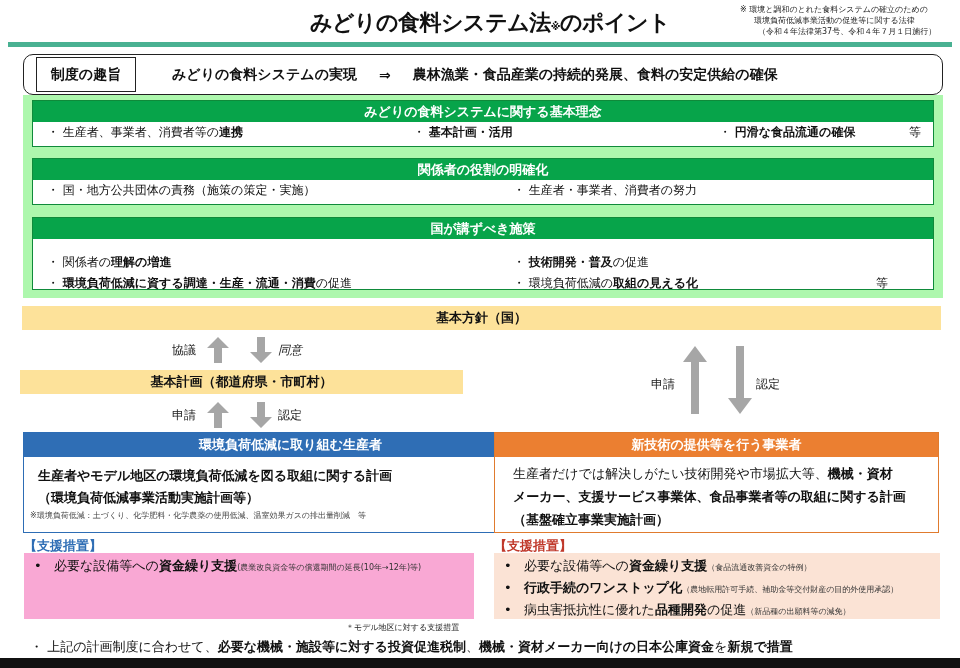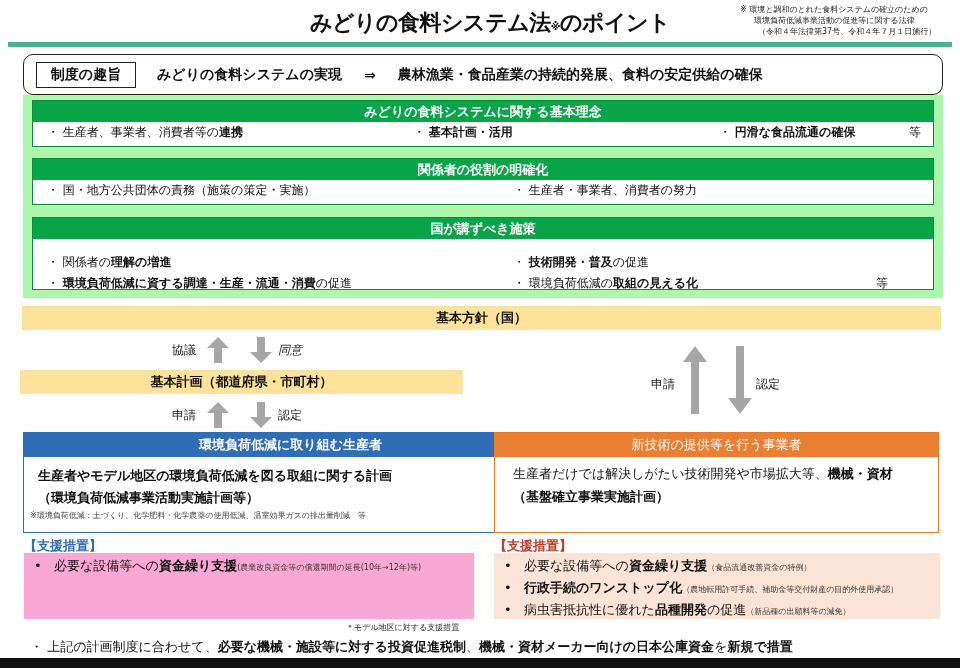--- a/index.html
+++ b/index.html
@@ -11,22 +11,22 @@
   .title { left: 290px; top: 8px; width: 400px; text-align: center; font-size: 22px; font-weight: bold; letter-spacing: -0.5px; color: #111; }
   .title .small { font-size: 10px; }
   .law-note { left: 740px; top: 4px; width: 215px; font-size: 8px; line-height: 11px; color: #222; }
   .law-note div { white-space: nowrap; }
   .law-note .l2 { padding-left: 14px; }
   .law-note .l3 { padding-left: 18px; }
   .teal-bar { left: 8px; top: 42px; width: 944px; height: 5px; background: #49b192; }
 
   
   .purpose { left: 23px; top: 54px; width: 920px; height: 41px; border: 1.5px solid #222; border-radius: 10px; background: #fff; display: flex; align-items: center; font-weight: bold; font-size: 14px; }
-  .purpose-label { margin-left: 12px; width: 100px; height: 26px; border: 1.5px solid #222; display: flex; align-items: center; justify-content: center; font-size: 14px; }
-  .purpose-text { margin-left: 21px; white-space: nowrap; }
+  .purpose-label { margin-left: 12px; width: 100px; height: 35px; border: 1.5px solid #222; display: flex; align-items: center; justify-content: center; font-size: 14px; }
+  .purpose-text { margin-left: 36px; white-space: nowrap; }
   .purpose-arrow { margin: 0 22px; }
 
   
   .green-panel { left: 23px; top: 95px; width: 920px; height: 203px; background: #adf7ad; }
   .section { position: absolute; left: 9px; width: 902px; border: 1.5px solid #0f8a3a; background: #fff; }
   .section-head { height: 21px; background: #07a44a; color: #fff; font-weight: bold; font-size: 13px; text-align: center; line-height: 21px; }
   .row { position: relative; height: 21px; font-size: 12px; line-height: 21px; }
   .row span.item { position: absolute; white-space: nowrap; }
   b { font-weight: bold; }
 
@@ -37,21 +37,21 @@
   .lbl { font-size: 12px; color: #222; white-space: nowrap; }
 
   
   .prod-box { left: 23px; top: 432px; width: 535px; height: 101px; border: 1.5px solid #2d6db5; background: #fff; }
   .prod-head { height: 24px; background: #2f6eb5; color: #fff; font-weight: bold; font-size: 13px; text-align: center; line-height: 24px; }
   .prod-body { padding: 8px 0 0 14px; font-weight: bold; font-size: 13px; line-height: 22px; }
   .prod-note { padding-left: 6px; font-size: 8px; color: #444; font-weight: normal; line-height: 14px; }
 
   
   .prov-box { left: 494px; top: 432px; width: 445px; height: 101px; border: 1.5px solid #e07b2e; background: #fff; }
-  .prov-head { height: 24px; background: #eb7f31; color: #fff; font-weight: normal; font-size: 13px; text-align: center; line-height: 24px; }
+  .prov-head { height: 24px; background: #eb7f31; color: #fff; font-weight: bold; font-size: 13px; text-align: center; line-height: 24px; }
   .prov-body { padding: 5px 0 0 18px; font-size: 13px; line-height: 23px; white-space: nowrap; }
 
   
   .support-title-l { left: 24px; top: 537px; font-size: 13px; font-weight: bold; color: #2f6eb5; }
   .support-title-r { left: 494px; top: 537px; font-size: 13px; font-weight: bold; color: #c0392b; }
   .support-box-l { left: 24px; top: 553px; width: 450px; height: 66px; background: #f9a8d4; padding: 3px 0 0 10px; }
   .support-box-r { left: 494px; top: 553px; width: 446px; height: 66px; background: #fbe3d5; padding: 3px 0 0 10px; }
   .sup-row { font-size: 13px; line-height: 20px; white-space: nowrap; }
   .sup-row .bullet { display: inline-block; width: 20px; }
   .sup-row .note { font-size: 8px; color: #333; }
@@ -150,20 +150,21 @@
     <div style="white-space:nowrap">生産者やモデル地区の環境負荷低減を図る取組に関する計画</div>
     <div style="white-space:nowrap">（環境負荷低減事業活動実施計画等）</div>
   </div>
   <div class="prod-note" style="white-space:nowrap">※環境負荷低減：土づくり、化学肥料・化学農薬の使用低減、温室効果ガスの排出量削減　等</div>
 </div>
 
 <div class="abs prov-box">
   <div class="prov-head">新技術の提供等を行う事業者</div>
   <div class="prov-body">
     <div><span>生産者だけでは解決しがたい技術開発や市場拡大等、</span><b>機械・資材</b></div>
+    <div><b>メーカー、支援サービス事業体、食品事業者等の取組に関する計画</b></div>
     <div><b>（基盤確立事業実施計画）</b></div>
   </div>
 </div>
 
 <div class="abs support-title-l">【支援措置】</div>
 <div class="abs support-box-l">
   <div class="sup-row"><span class="bullet">•</span><span>必要な設備等への</span><b>資金繰り支援</b><span class="note">(農業改良資金等の償還期間の延長(10年→12年)等)</span></div>
 </div>
 <div class="abs footnote">＊モデル地区に対する支援措置</div>
 

